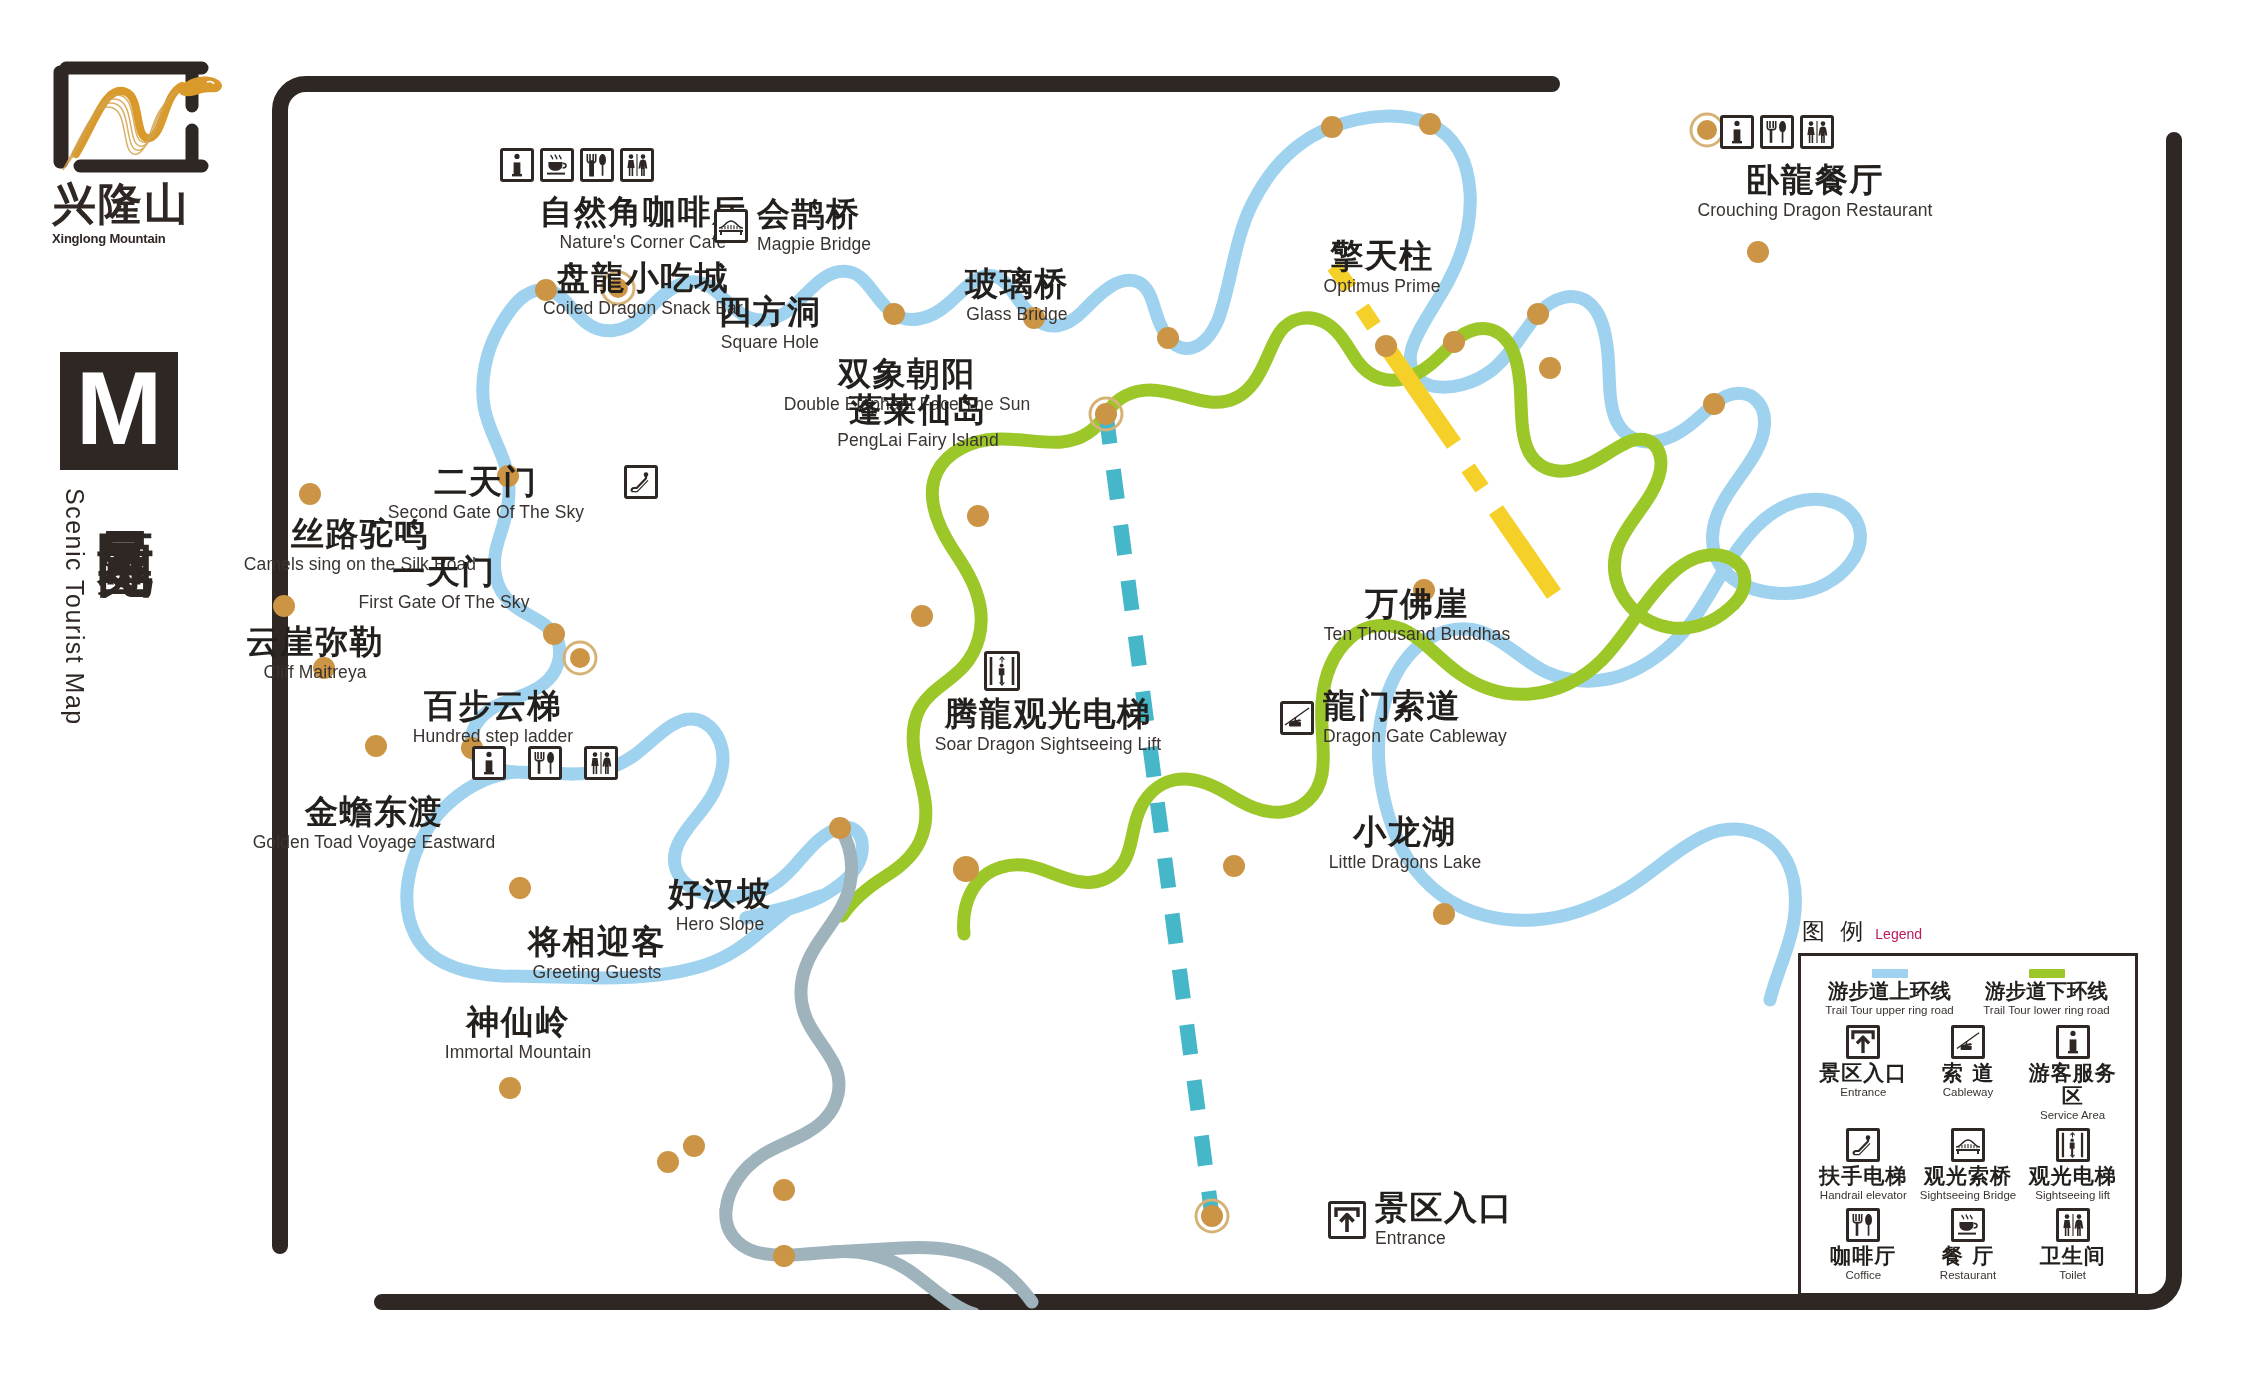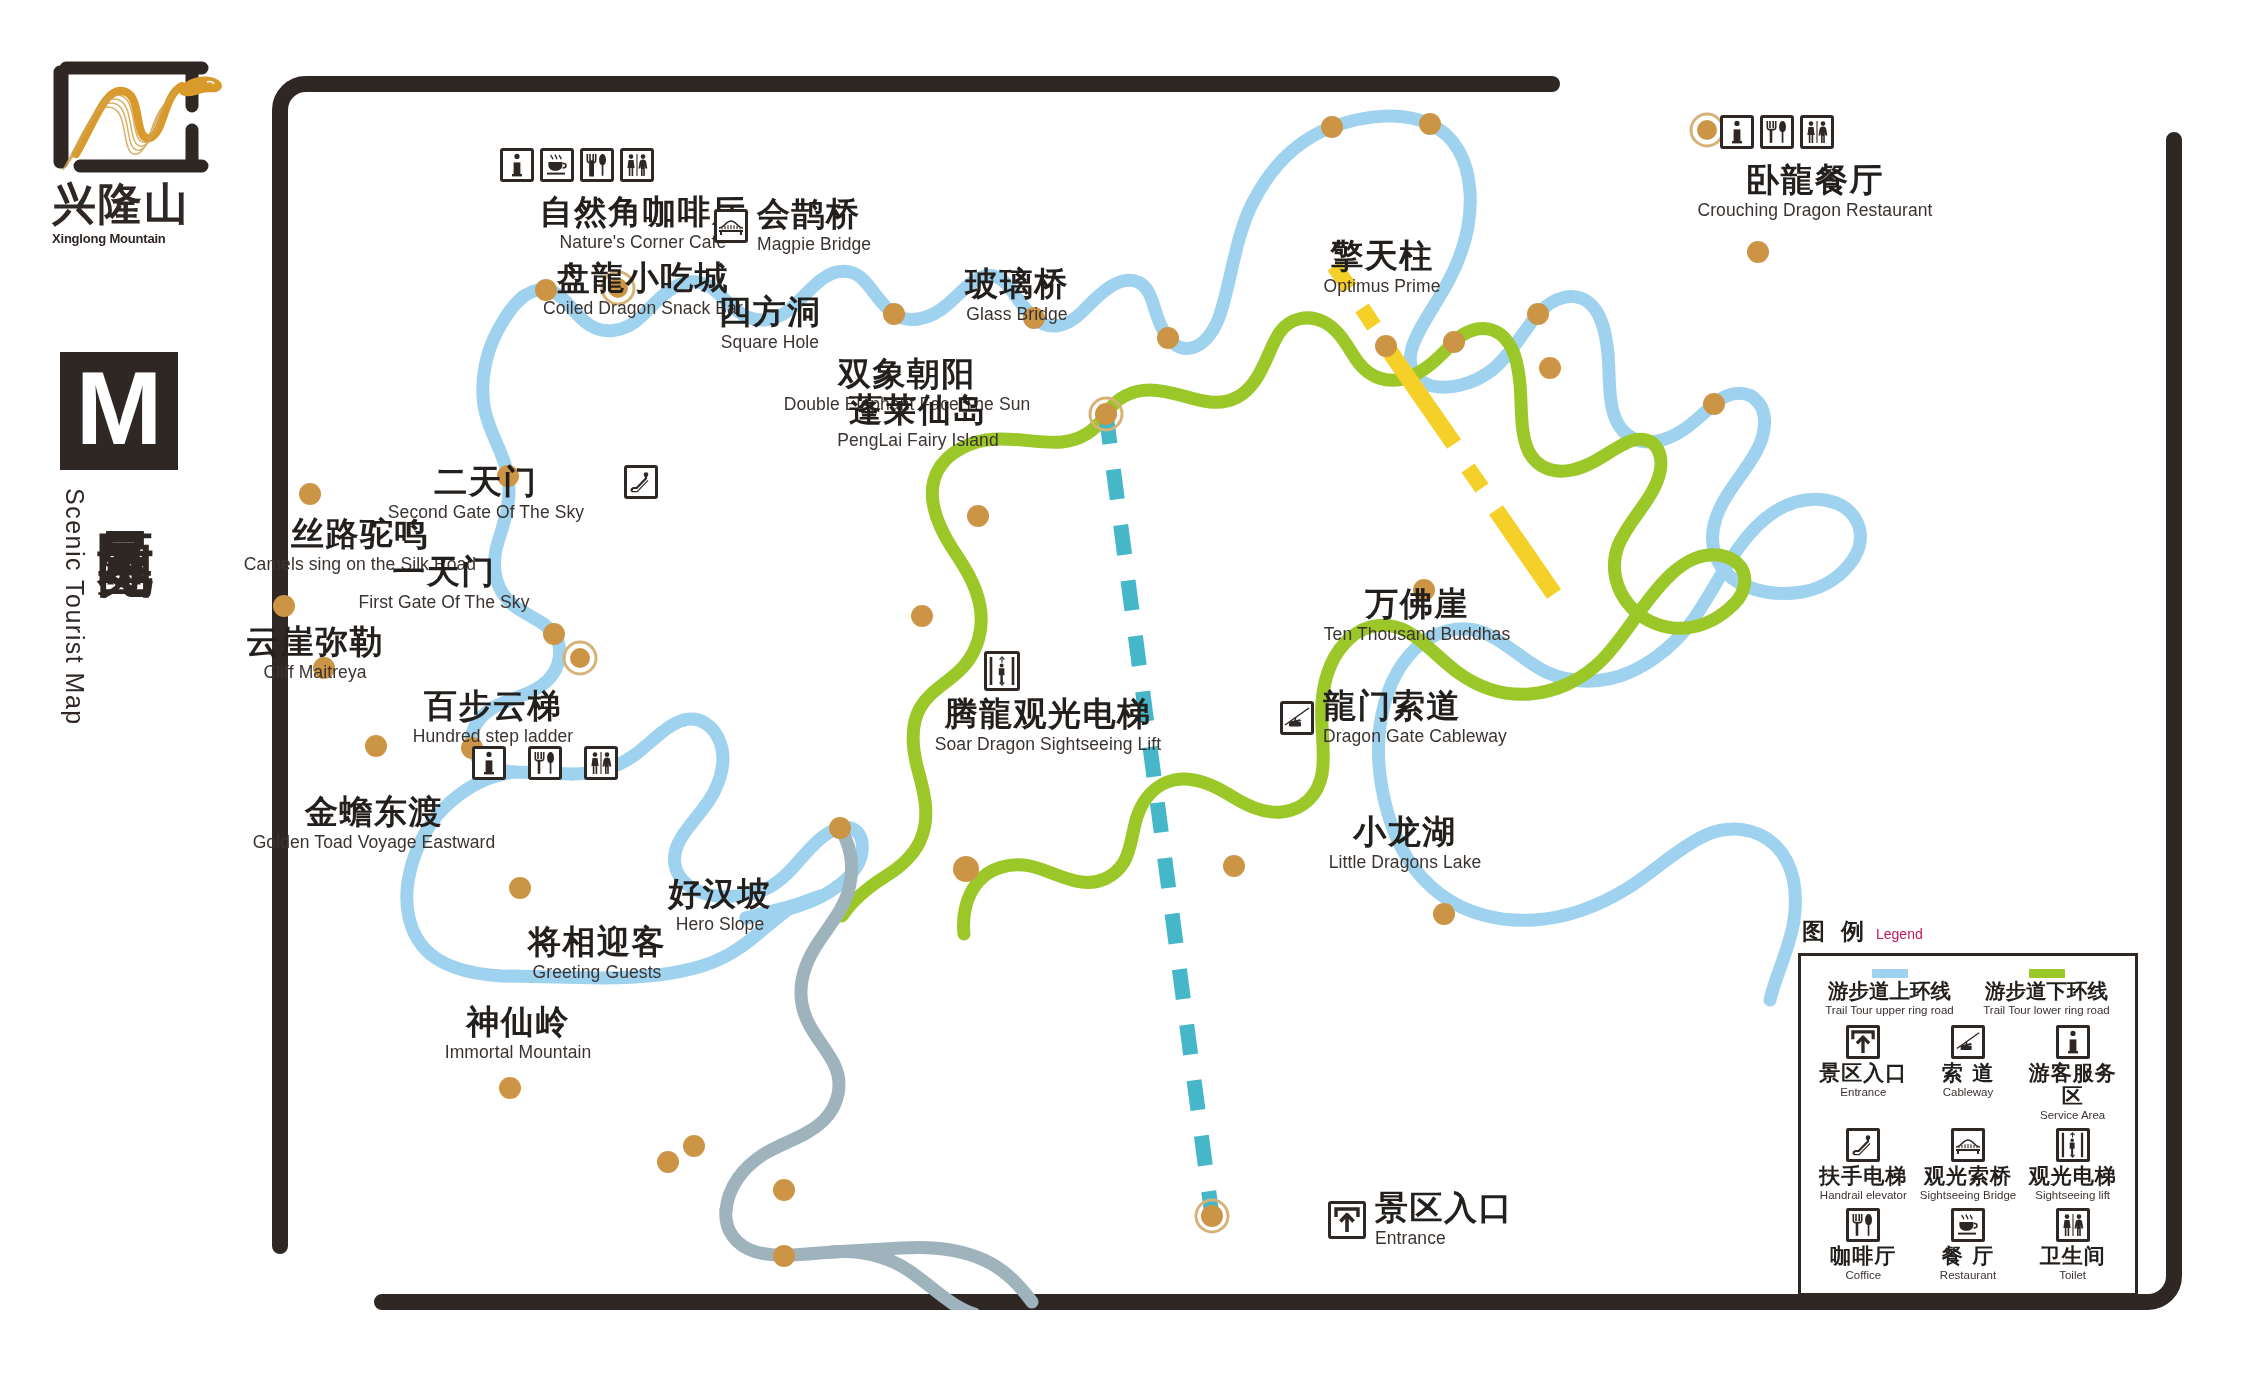--- a/index.html
+++ b/index.html
@@ -144,21 +144,21 @@
     left: 1798px; top: 916px;
     width: 340px;
   }
   .legend-head {
     display: flex; align-items: baseline; gap: 8px;
     margin-bottom: 6px;
     padding-left: 4px;
   }
   .legend-head .cn {
     font-family: "DejaVu Sans", sans-serif;
-    font-size: 23px; font-weight: 700;
+    font-size: 23px; font-weight: 400;
     letter-spacing: 4px;
     color: #231f1c;
   }
   .legend-head .en { font-size: 14px; color: #be185d; }
   .legend-box {
     border: 3.5px solid #2e2724;
     padding: 13px 10px 12px 10px;
     background: #fff;
   }
   .legend-trails {

